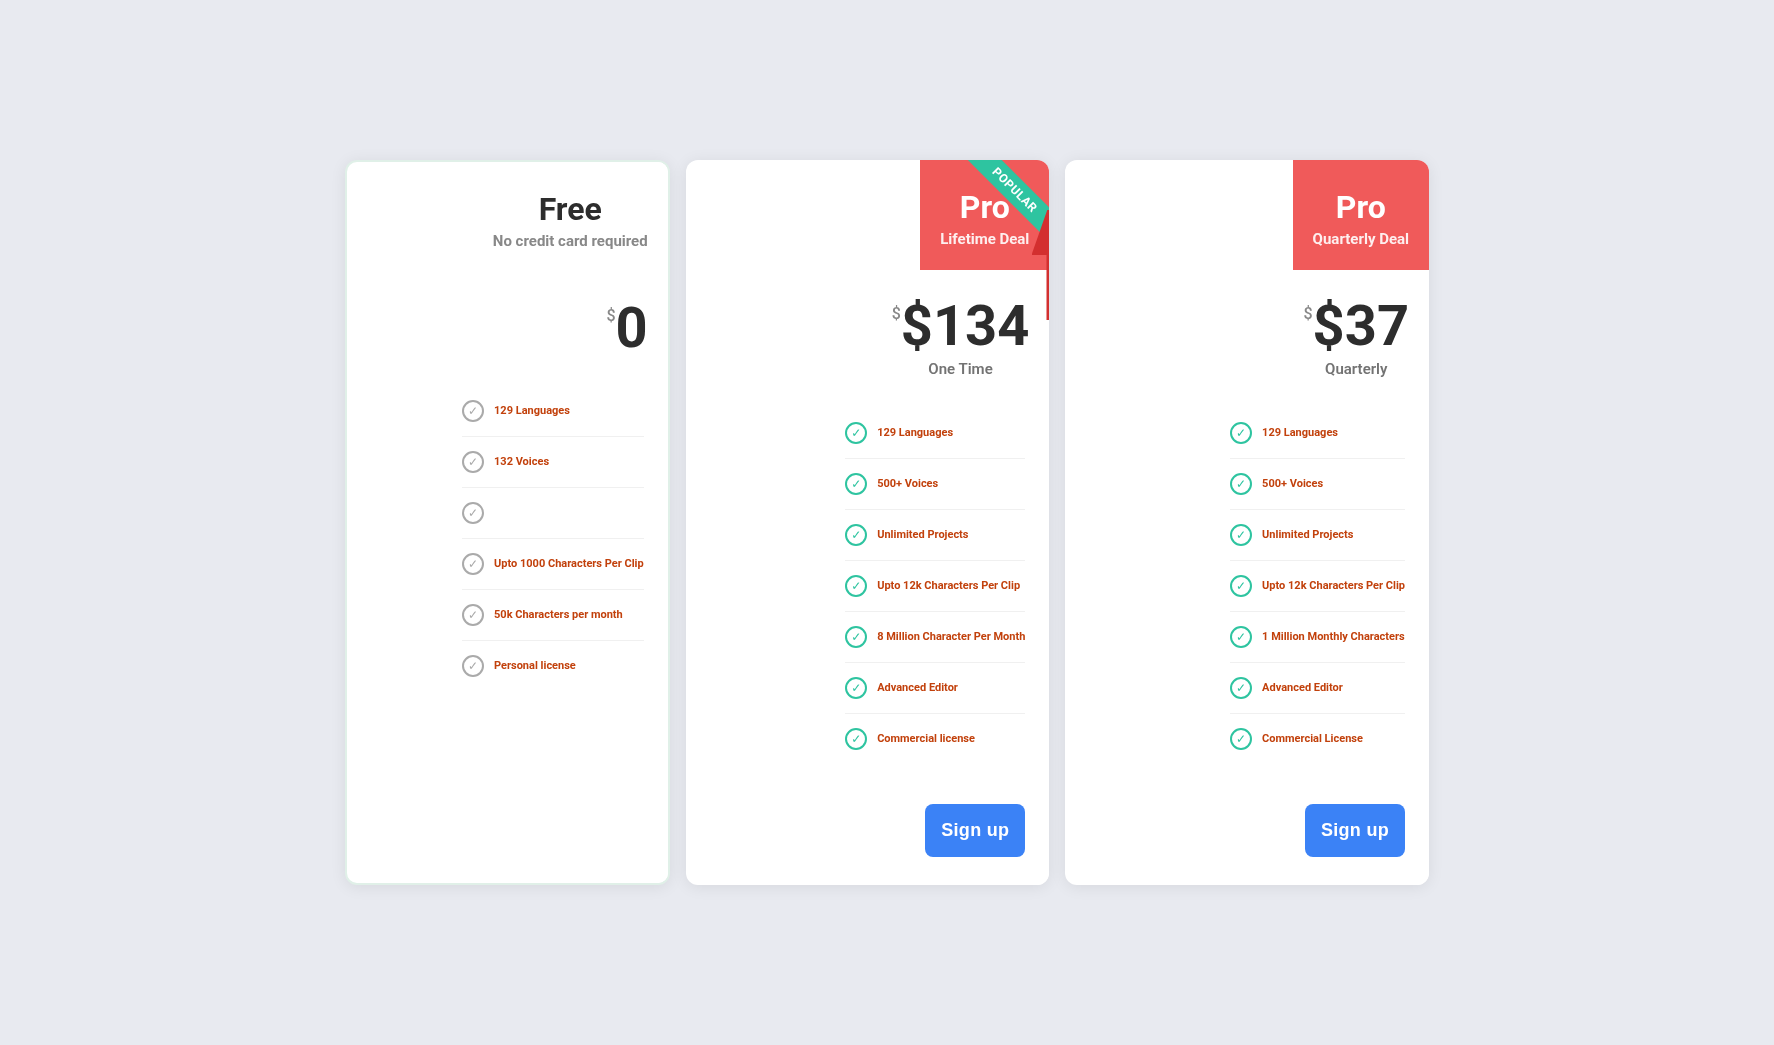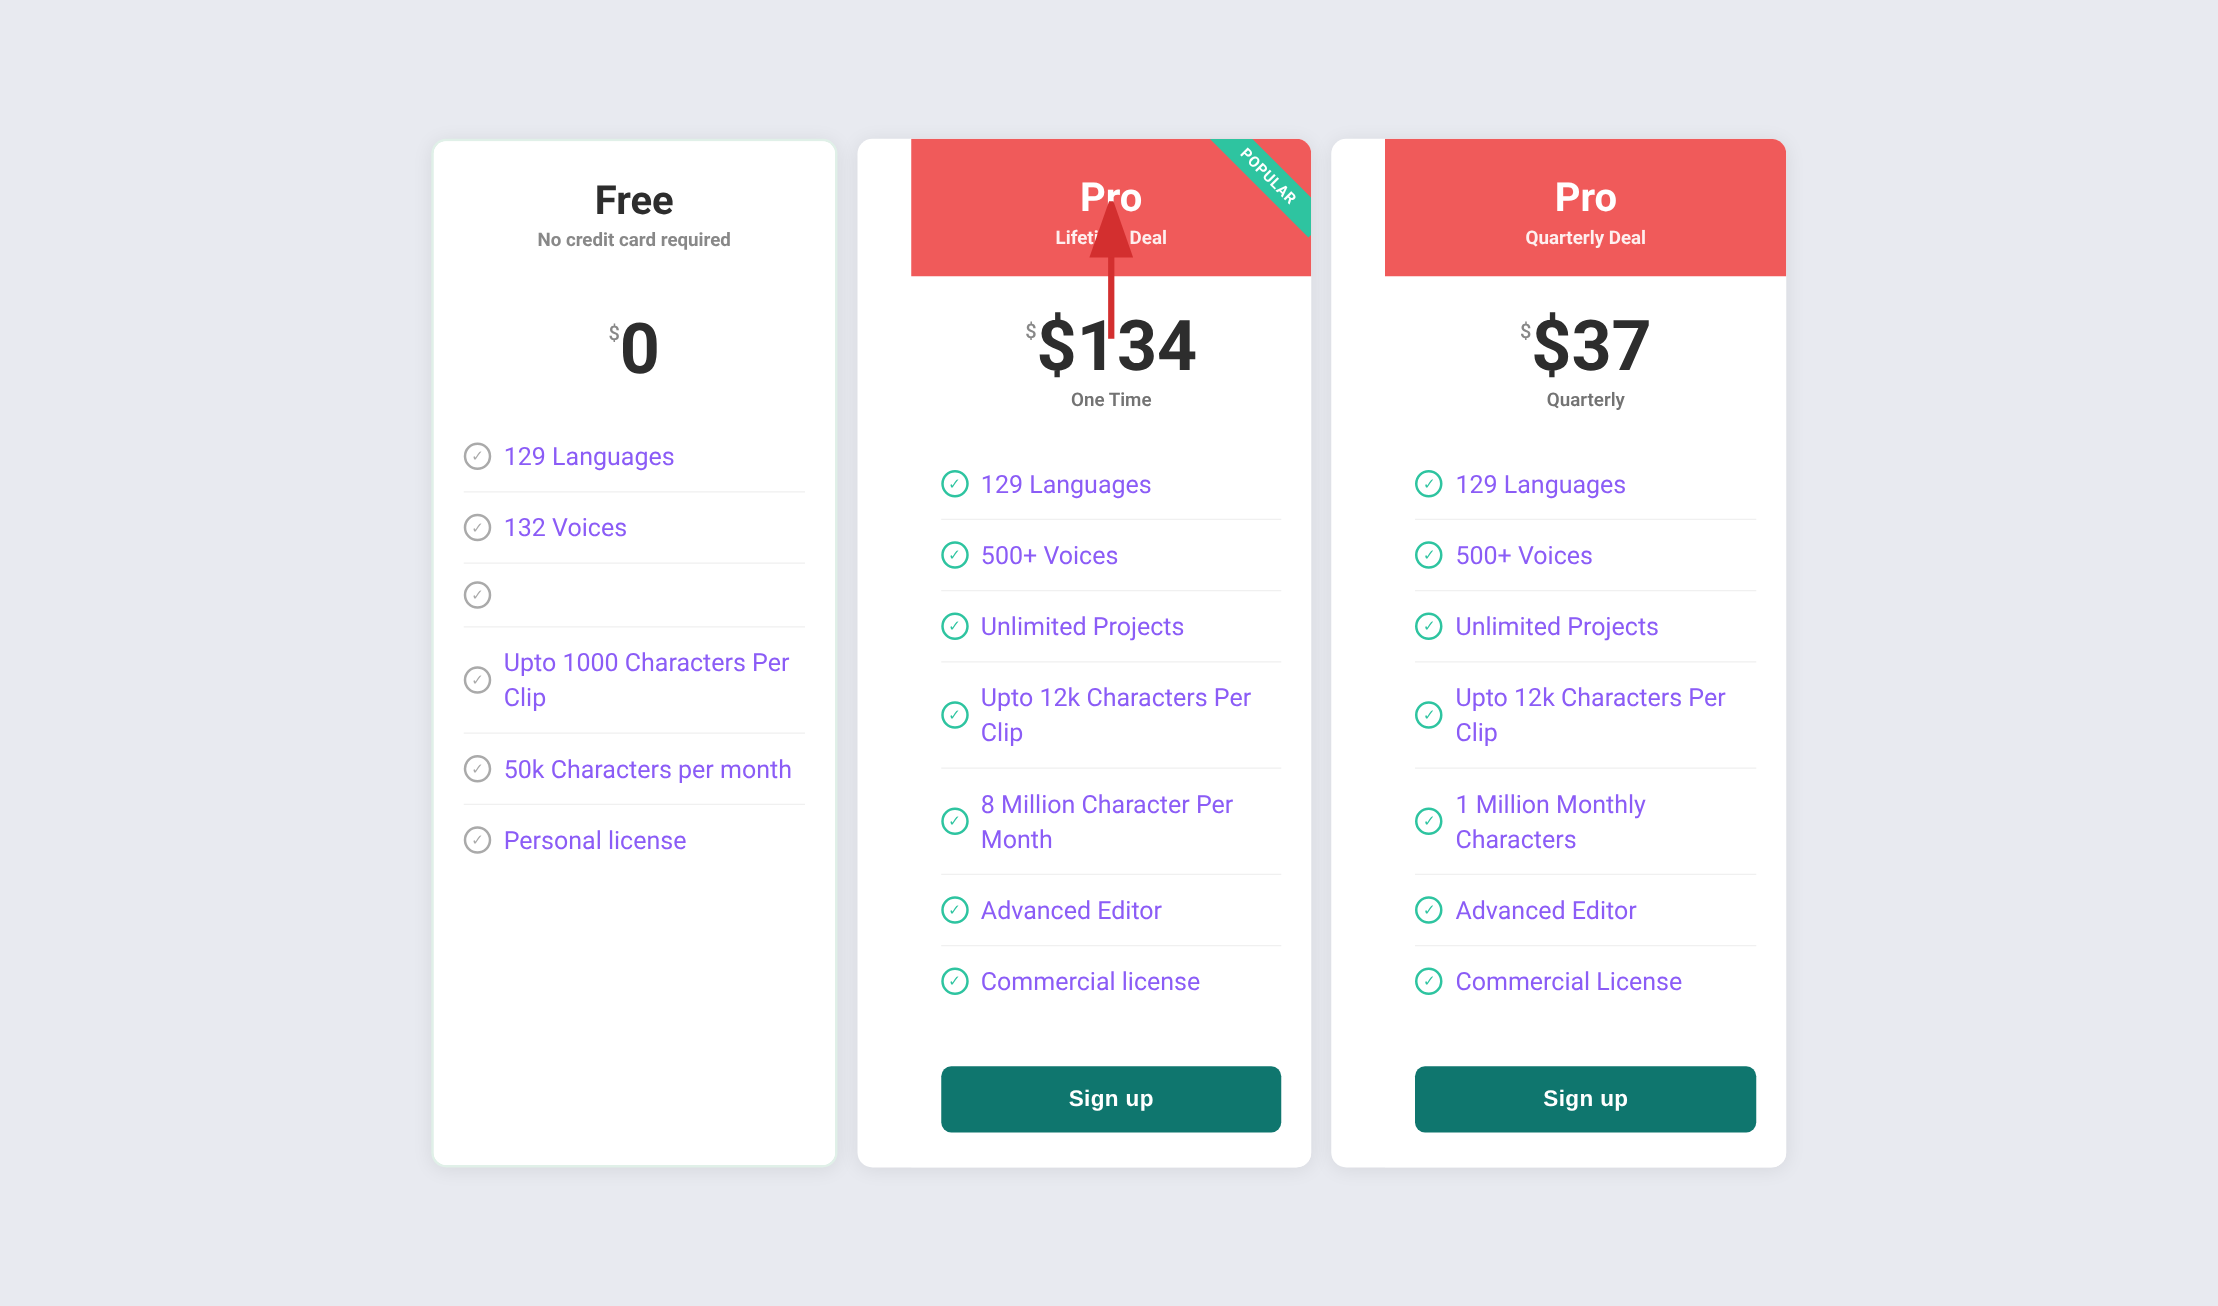--- a/index.html
+++ b/index.html
@@ -21,20 +21,21 @@
     }
     .plan-card {
       background: #fff;
       border-radius: 12px;
       overflow: hidden;
       flex: 1;
       display: flex;
       flex-direction: column;
       box-shadow: 0 2px 16px rgba(0,0,0,0.08);
       margin: 0 8px;
+      align-items: flex-end;
     }
     .plan-card.free-card {
       border: 2px solid #e0f0e8;
     }
     .plan-card.pro-card {
       border: none;
       padding-left: 43px;
     }
 
     
@@ -147,34 +148,35 @@
       justify-content: center;
       margin-right: 10px;
       color: #2ec4a0;
       font-size: 12px;
     }
     .check-icon.grey {
       border-color: #aaa;
       color: #aaa;
     }
     .feature-text {
-      font-size: 20px;
-      color: #8b5cf6;
+      font-size: 11px;
+      color: #c2410c;
       line-height: 1.4;
       text-align: left;
+      font-weight: bold;
     }
 
     
     .btn-section {
       padding: 16px 24px 28px;
       background: #fff;
     }
     .signup-btn {
       width: 100%;
-      background: #0f766e;
+      background: #3b82f6;
       color: #fff;
       border: none;
       border-radius: 8px;
       padding: 16px;
       font-size: 18px;
       font-weight: 600;
       cursor: pointer;
       letter-spacing: 0.3px;
     }
   </style>

